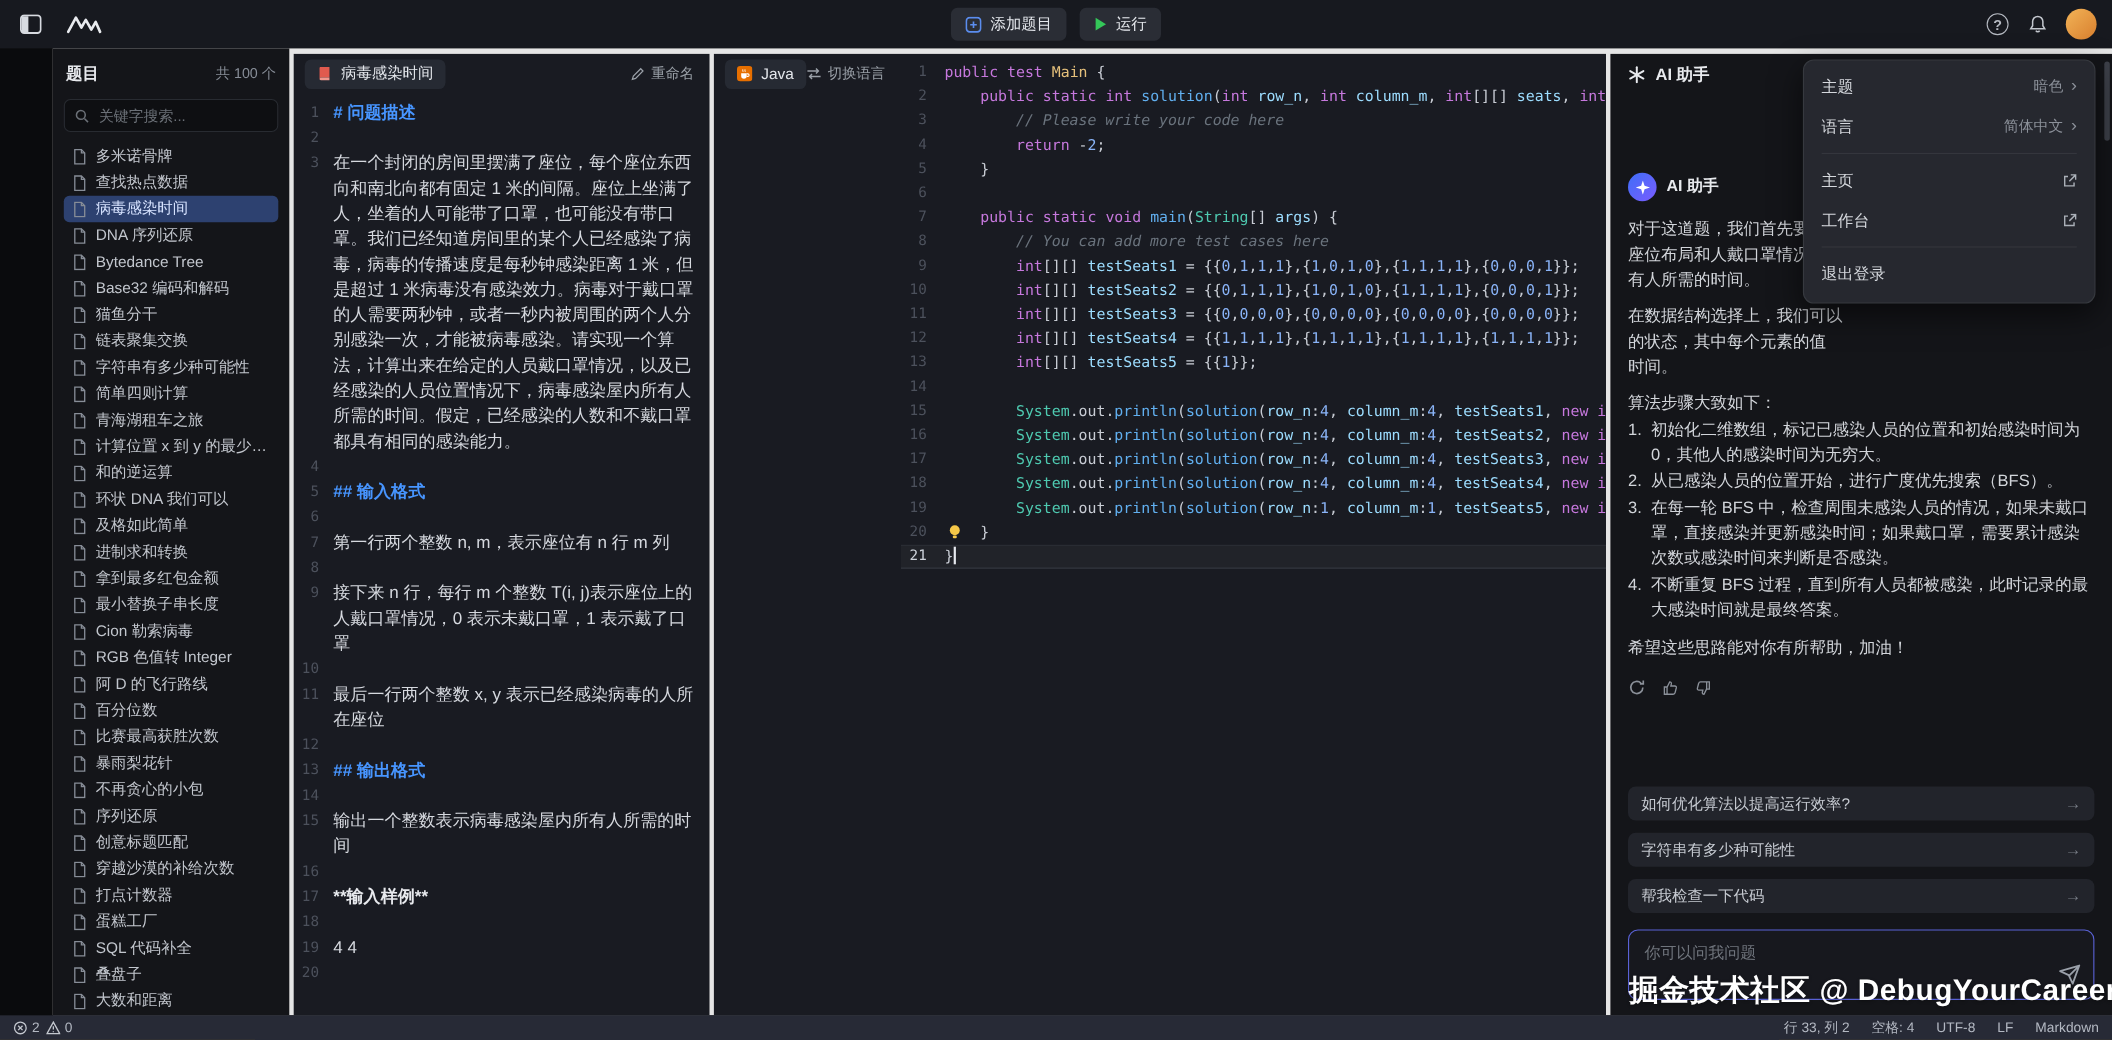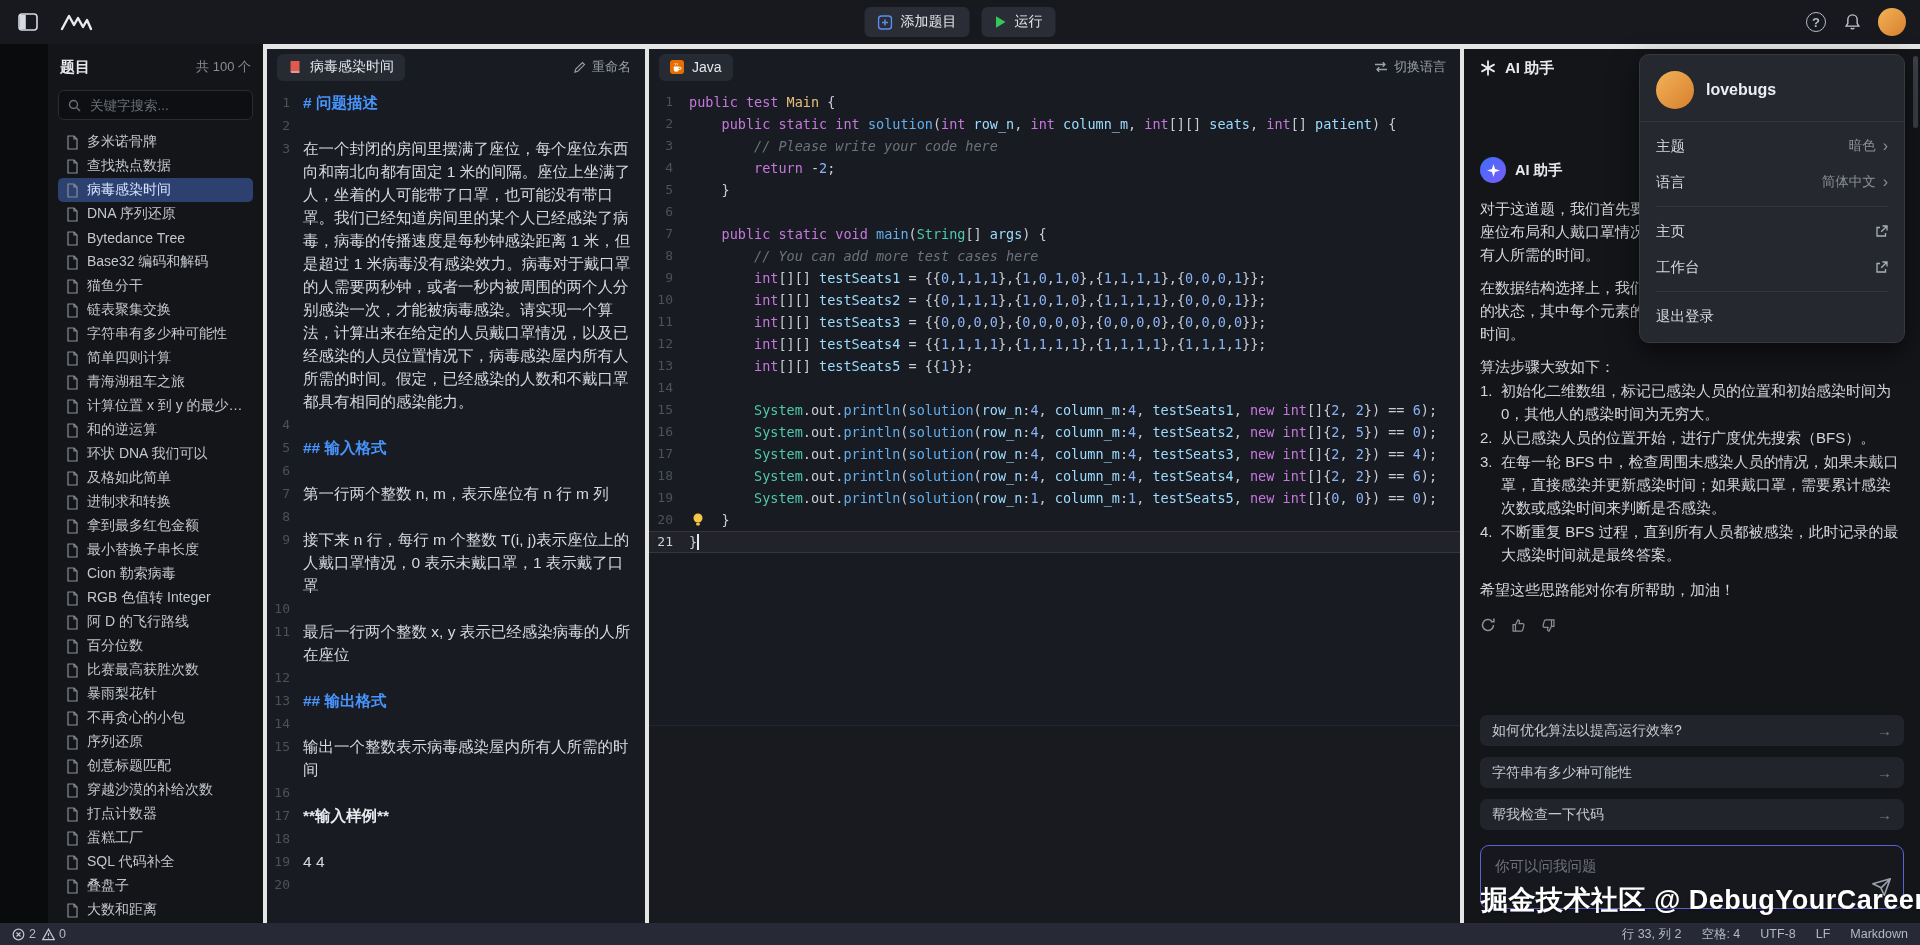--- a/index.html
+++ b/index.html
@@ -20,21 +20,21 @@
   .promo-ico{width:20px;height:20px;border-radius:50%;background:#3e6ef7;display:flex;align-items:center;justify-content:center;}
   .help-circle{width:20px;height:20px;border-radius:50%;border:1.4px solid #b6bac2;color:#b6bac2;font-size:13px;
                display:flex;align-items:center;justify-content:center;font-weight:700;cursor:pointer;}
   .avatar{width:28px;height:28px;border-radius:50%;background:linear-gradient(135deg,#f2b357,#d87f2e);cursor:pointer;flex:none;}
 
   
   .main{position:absolute;top:44px;bottom:22px;left:0;right:0;display:flex;gap:4px;background:#e5e5e5;margin-left:48px;}
   .sidebar{width:215px;background:#141519;padding:6px 10px 0;flex:none;overflow:hidden;}
   .panel{background:#191b22;margin-top:5px;overflow:hidden;position:relative;}
   .problem-panel{width:378px;flex:none;}
-  .editor-panel{flex:1;display:flex;flex-direction:column;justify-content:flex-end;}
+  .editor-panel{flex:1;display:flex;flex-direction:row;justify-content:flex-end;}
   .ai-panel{width:456px;flex:none;background:#141519;margin-top:5px;display:flex;flex-direction:column;padding:0 16px;position:relative;}
 
   
   .sb-header{display:flex;justify-content:space-between;align-items:center;height:34px;padding:0 2px;}
   .sb-title{font-size:15px;font-weight:700;color:#e8eaee;}
   .sb-count{font-size:13px;color:#878d97;}
   .sb-search{margin:6px 0 10px;height:30px;display:flex;align-items:center;gap:7px;padding:0 9px;
              background:#0e0f12;border:1px solid #282b31;border-radius:6px;}
   .sb-search input{flex:1;background:transparent;border:none;outline:none;color:#c2c6cd;font-size:13.5px;min-width:0;
                    font-family:"Liberation Sans","DejaVu Sans",sans-serif;}
@@ -803,24 +803,20 @@
         <span class="send-ico">
           <svg width="22" height="22" viewBox="0 0 24 24">
               <path d="M21 3 10.5 13.5M21 3l-6.5 18-4-8.5L2 8.5z" fill="none" stroke="#9aa0aa" stroke-width="1.8" stroke-linejoin="round"></path>
             </svg>
         </span>
       </div>
     </div>
   </div>
 
   <div class="user-menu">
-    <div class="menu-head">
-      <span class="avatar"></span>
-      <span class="menu-user">lovebugs</span>
-    </div>
     <div id="menu-body">
         <div class="menu-row">
           <span class="ml">主题</span>
           <span class="menu-value">
             <span class="mv">暗色</span>
             <span class="chev">›</span>
           </span>
         </div>
         <div class="menu-row">
           <span class="ml">语言</span>

